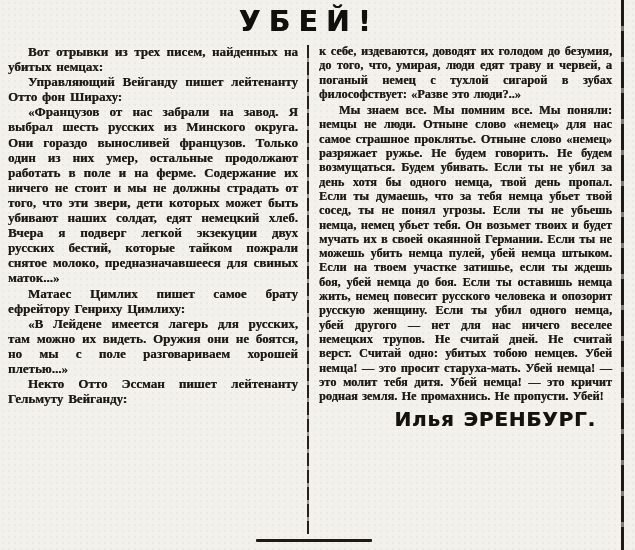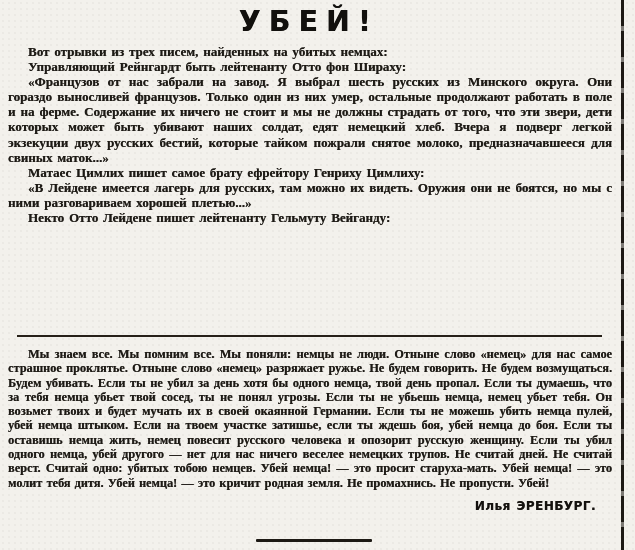--- a/index.html
+++ b/index.html
@@ -33,21 +33,20 @@
     text-shadow: 0.4px 0 0 #12100d;
   }
   .columns {
     position: absolute;
     top: 44px;
     left: 8px;
     width: 604px;
     bottom: 6px;
     display: flex;
     align-items: stretch;
-    flex-direction: column;
   }
   .col {
     font-family: "Liberation Serif", serif;
     font-weight: 700;
     text-align: justify;
     color: #1d1a15;
     text-shadow: 0.3px 0 0 rgba(29,26,21,0.75);
   }
   .col-left {
     flex: 0 0 290px;
@@ -78,21 +77,21 @@
   }
   .col-right .para + .para {
     margin-top: 2px;
   }
   .signature {
     margin-top: 9px;
     padding-right: 16px;
     text-align: right;
     font-family: "DejaVu Sans", sans-serif;
     font-weight: 700;
-    font-size: 12px;
+    font-size: 20px;
     letter-spacing: 0.04em;
     color: #14110e;
   }
   .right-rule {
     position: absolute;
     top: 0;
     right: 11px;
     width: 3px;
     height: 550px;
     background: repeating-linear-gradient(
@@ -114,30 +113,31 @@
 </head>
 <body>
 
 <div class="page">
   <h1 class="title">УБЕЙ!</h1>
 
   <div class="columns">
     <div class="col col-left">
       <div>
           <p class="para indent">Вот отрывки из трех писем, найденных на убитых немцах:</p>
-          <p class="para indent">Управляющий Рейнгардт быть лейтенанту Отто фон Шираху:</p>
+          <p class="para indent">Управляющий Вейганду пишет лейтенанту Отто фон Шираху:</p>
           <p class="para indent">«Французов от нас забрали на завод. Я выбрал шесть русских из Минского округа. Они гораздо выносливей французов. Только один из них умер, остальные продолжают работать в поле и на ферме. Содержание их ничего не стоит и мы не должны страдать от того, что эти звери, дети которых может быть убивают наших солдат, едят немецкий хлеб. Вчера я подверг легкой экзекуции двух русских бестий, которые тайком пожрали снятое молоко, предназначавшееся для свиных маток...»</p>
           <p class="para indent">Матаес Цимлих пишет самое брату ефрейтору Генриху Цимлиху:</p>
-          <p class="para indent">«В Лейдене имеется лагерь для русских, там можно их видеть. Оружия они не боятся, но мы с ними разговариваем хорошей плетью...»</p>
-          <p class="para indent">Некто Отто Лейдене пишет лейтенанту Гельмуту Вейганду:</p>
+          <p class="para indent">«В Лейдене имеется лагерь для русских, там можно их видеть. Оружия они не боятся, но мы с поле разговариваем хорошей плетью...»</p>
+          <p class="para indent">Некто Отто Эссман пишет лейтенанту Гельмуту Вейганду:</p>
         </div>
     </div>
     <div class="divider"></div>
     <div class="col col-right">
       <div>
+          <p class="para">к себе, издеваются, доводят их голодом до безумия, до того, что, умирая, люди едят траву и червей, а поганый немец с тухлой сигарой в зубах философствует: «Разве это люди?..»</p>
           <p class="para indent">Мы знаем все. Мы помним все. Мы поняли: немцы не люди. Отныне слово «немец» для нас самое страшное проклятье. Отныне слово «немец» разряжает ружье. Не будем говорить. Не будем возмущаться. Будем убивать. Если ты не убил за день хотя бы одного немца, твой день пропал. Если ты думаешь, что за тебя немца убьет твой сосед, ты не понял угрозы. Если ты не убьешь немца, немец убьет тебя. Он возьмет твоих и будет мучать их в своей окаянной Германии. Если ты не можешь убить немца пулей, убей немца штыком. Если на твоем участке затишье, если ты ждешь боя, убей немца до боя. Если ты оставишь немца жить, немец повесит русского человека и опозорит русскую женщину. Если ты убил одного немца, убей другого — нет для нас ничего веселее немецких трупов. Не считай дней. Не считай верст. Считай одно: убитых тобою немцев. Убей немца! — это просит старуха-мать. Убей немца! — это молит тебя дитя. Убей немца! — это кричит родная земля. Не промахнись. Не пропусти. Убей!</p>
         </div>
       <div class="signature">Илья ЭРЕНБУРГ.</div>
     </div>
   </div>
 
   <div class="right-rule"></div>
   <div class="bottom-rule"></div>
 </div>
 

